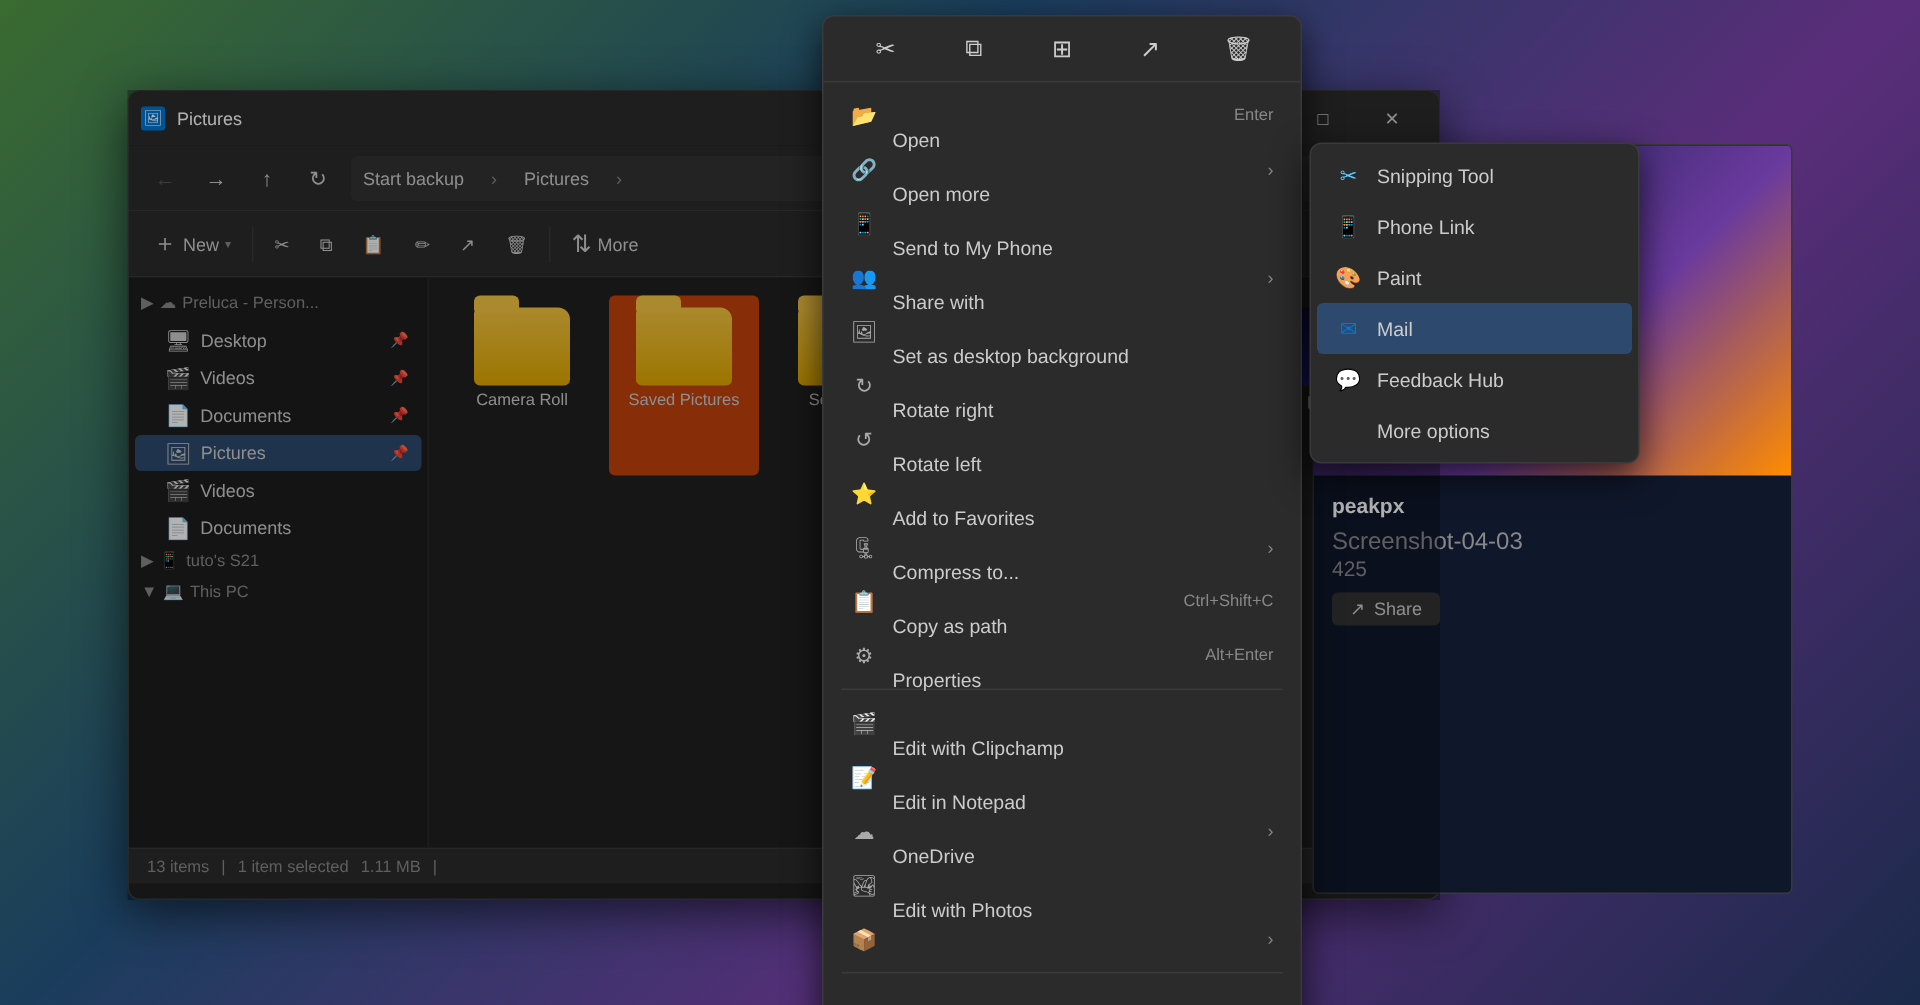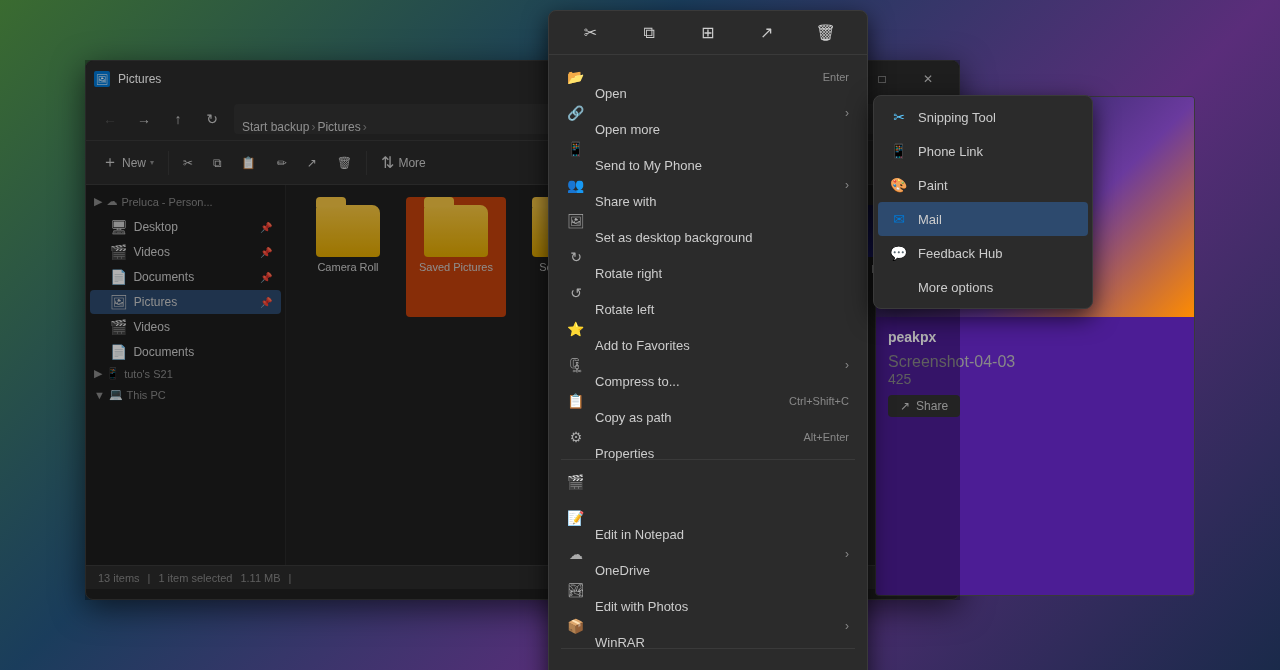--- a/index.html
+++ b/index.html
@@ -123,26 +123,26 @@
       color: #cccccc;
       font-size: 14px;
       cursor: pointer;
       border-radius: 4px;
     }
     .toolbar-nav-btn.disabled { color: #555; cursor: default; }
 
     .address-bar {
       flex: 1;
       display: flex;
-      align-items: flex-end;
+      align-items: center;
       background: #333;
       border-radius: 4px;
       height: 30px;
       padding: 0 8px;
-      gap: 0;
+      gap: 16px;
       color: #ccc;
       font-size: 12px;
       margin: 0 4px;
     }
 
     .address-sep { color: #888; margin: 0 2px; }
 
     .search-box {
       width: 220px;
       height: 30px;
@@ -312,21 +312,21 @@
       font-size: 11px;
     }
 
     
     .preview-panel {
       position: absolute;
       top: 96px;
       right: 85px;
       width: 320px;
       height: 500px;
-      background: #4c1d95;
+      background: #0f172a;
       border: 1px solid #3a3a3a;
       border-radius: 4px;
       display: flex;
       flex-direction: column;
       overflow: hidden;
     }
 
     
     .context-menu {
       position: absolute;
@@ -808,41 +808,41 @@
     <div class="context-item">
       <div class="ctx-item-icon">⚙</div>
       <span class="ctx-item-label">Properties</span>
       <span class="ctx-item-shortcut">Alt+Enter</span>
     </div>
 
     <div class="context-sep"></div>
 
     <div class="context-item">
       <div class="ctx-item-icon">🎬</div>
+      <span class="ctx-item-label">Edit with Clipchamp</span>
     </div>
 
     <div class="context-item">
       <div class="ctx-item-icon">📝</div>
       <span class="ctx-item-label">Edit in Notepad</span>
     </div>
 
     <div class="context-item">
       <div class="ctx-item-icon">☁</div>
       <span class="ctx-item-label">OneDrive</span>
       <span class="ctx-item-arrow">›</span>
     </div>
 
     <div class="context-item">
       <div class="ctx-item-icon">🏞</div>
       <span class="ctx-item-label">Edit with Photos</span>
     </div>
 
     <div class="context-item">
       <div class="ctx-item-icon">📦</div>
-      <span class="ctx-item-label">WinRAR</span>
       <span class="ctx-item-arrow">›</span>
     </div>
 
     <div class="context-sep"></div>
 
     <div class="context-item">
       <div class="ctx-item-icon">⋯</div>
       <span class="ctx-item-label">Show more options</span>
     </div>
   </div>

